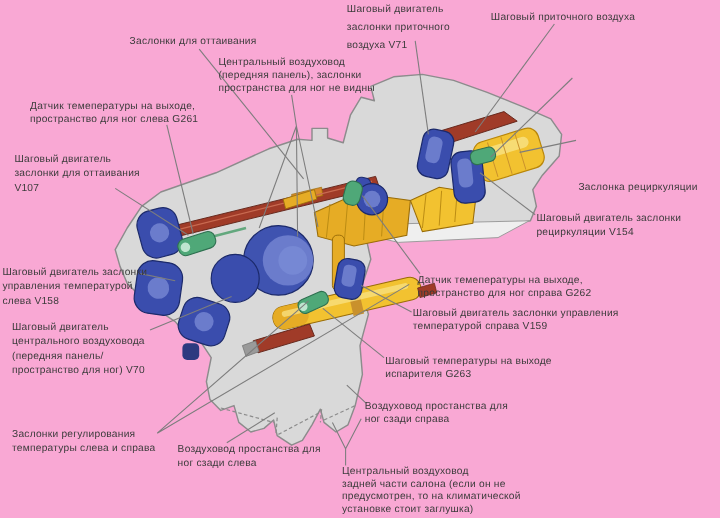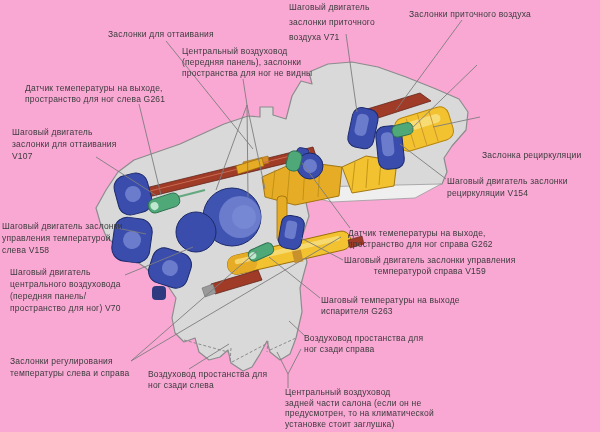--- a/index.html
+++ b/index.html
@@ -21,21 +21,21 @@
   #lb-intake{left:409px;top:9px;}
   #lb-defrost{left:108px;top:29px;}
   #lb-central{left:182px;top:46px;}
   #lb-g89{left:462px;top:41px;line-height:12px;}
   #lb-g261{left:25px;top:83px;line-height:10.5px;}
   #lb-recirc{left:482px;top:110px;margin-top:40px;}
   #lb-v107{left:12px;top:126px;line-height:12px;}
   #lb-v154{left:447px;top:176px;line-height:11.5px;}
   #lb-v158{left:2px;top:220px;line-height:12px;}
   #lb-g262{left:348px;top:228px;}
-  #lb-v159{left:344px;top:255px;text-align:center;}
+  #lb-v159{left:344px;top:255px;}
   #lb-v70{left:10px;top:266px;line-height:12px;}
   #lb-g263{left:321px;top:295px;}
   #lb-tempflaps{left:10px;top:356px;line-height:11.5px;}
   #lb-rearright{left:304px;top:333px;line-height:10.5px;}
   #lb-rearleft{left:148px;top:369px;}
   #lb-rearcenter{left:285px;top:387px;line-height:10.5px;}
 </style>
 </head>
 <body>
 
@@ -172,21 +172,21 @@
       <path d="M131,361 L257,251 M131,361 L341,237"></path>
       <path d="M305,336 L289,321"></path>
       <path d="M288,388 L288,374 M288,374 L277,352 M288,374 L301,349"></path>
       <path d="M189,369 L229,344"></path>
     </g>
   </svg>
 
   <div class="label" id="lb-v71">Шаговый двигатель
 заслонки приточного
 воздуха V71</div>
-  <div class="label" id="lb-intake">Заслонки приточного воздуха</div>
+  <div class="label" id="lb-intake">Шаговый приточного воздуха</div>
   <div class="label" id="lb-defrost">Заслонки для оттаивания</div>
   <div class="label" id="lb-central">Центральный воздуховод
 (передняя панель), заслонки
 пространства для ног не видны</div>
   <div class="label" id="lb-g261">Датчик темепературы на выходе,
 пространство для ног слева G261</div>
   <div class="label" id="lb-recirc">Заслонка рециркуляции</div>
   <div class="label" id="lb-v107">Шаговый двигатель
 заслонки для оттаивания
 V107</div>

